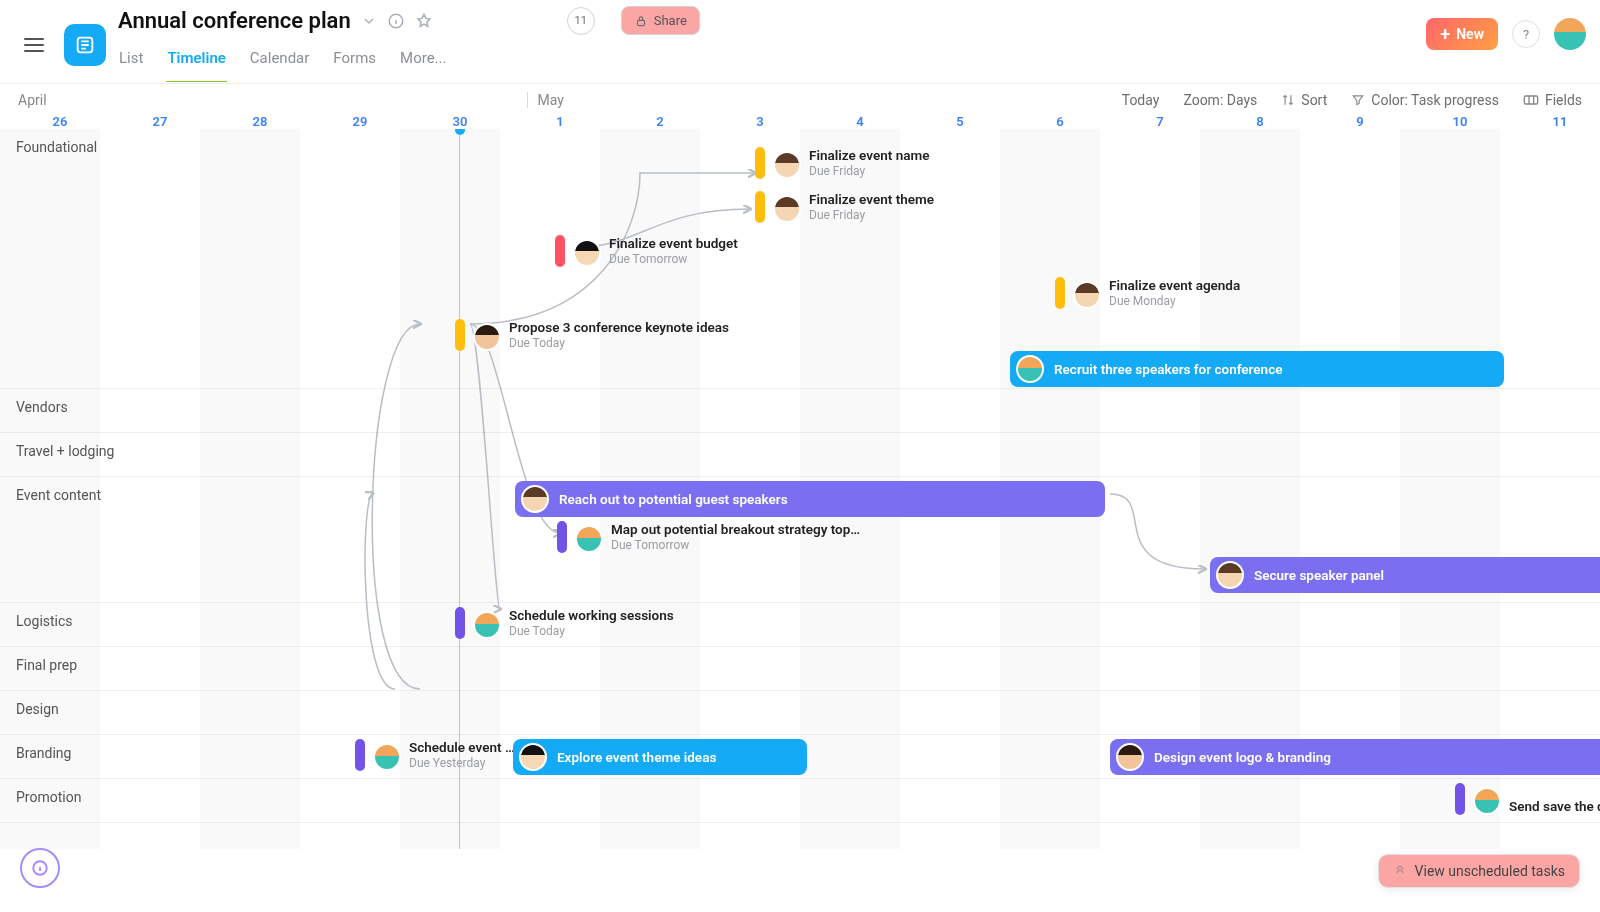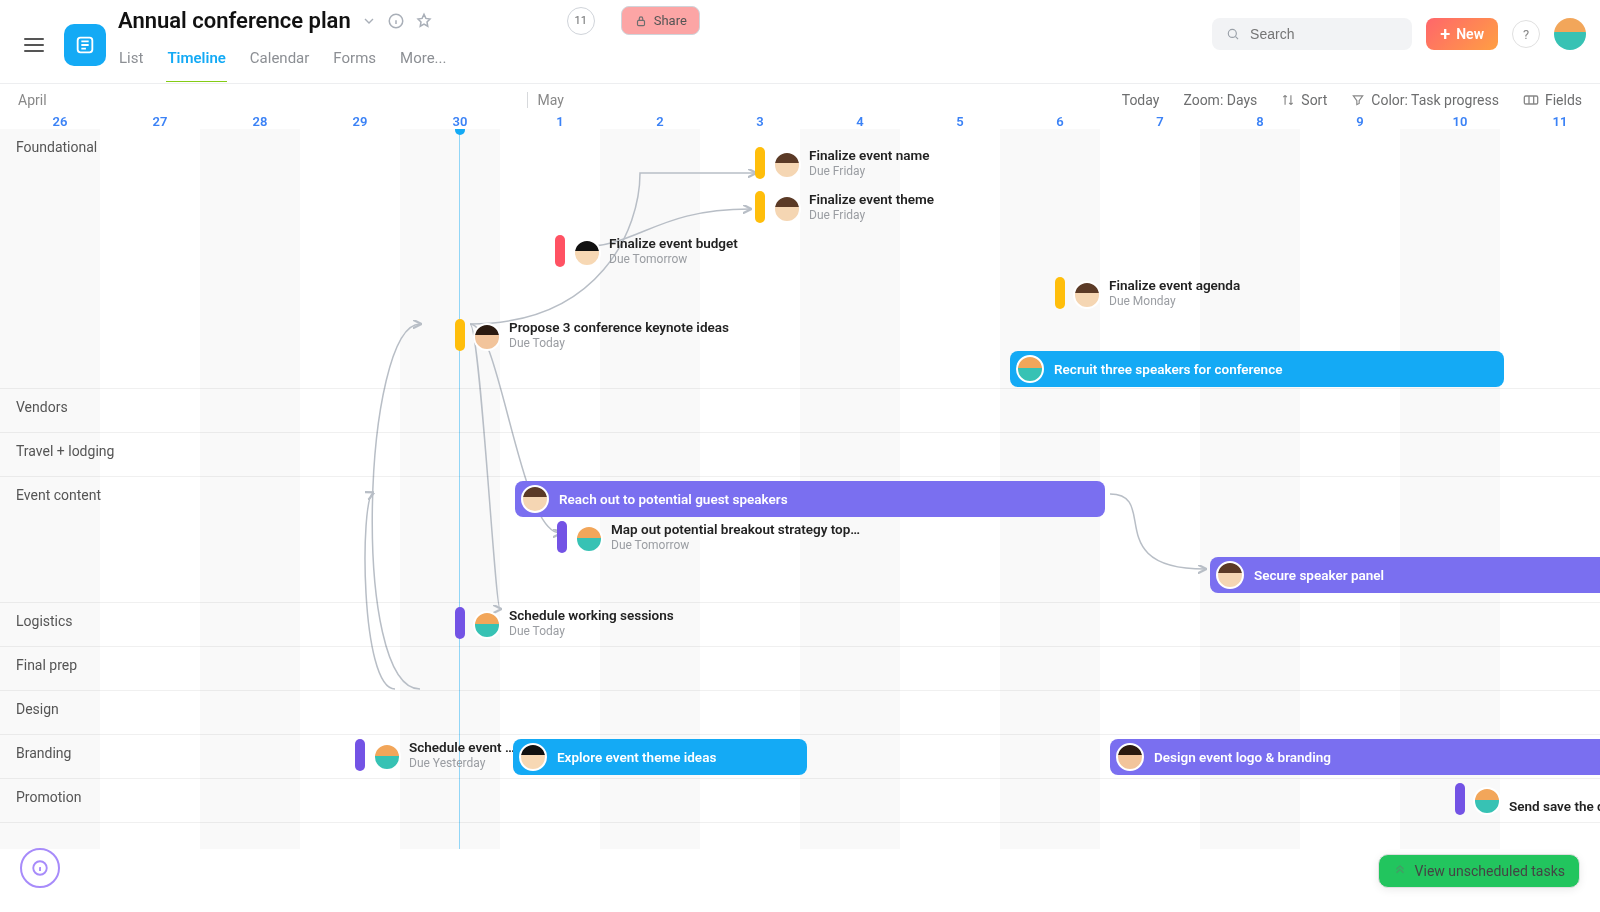--- a/index.html
+++ b/index.html
@@ -128,21 +128,21 @@
       color:#fff; font-size:13.5px; font-weight:600;
     }
     .bar.blue   { background:#14aaf5; }
     .bar.purple { background:#7a6ff0; }
 
     .deps { position:absolute; inset:0; z-index:1; overflow:visible; }
     .deps path { fill:none; stroke:#b8bec6; stroke-width:1.5; }
 
     .footer-pill {
       position:fixed; right:20px; bottom:24px;
-      border:1px solid #e0e0e0; border-radius:10px; background:#22c55e;
+      border:1px solid #e0e0e0; border-radius:10px; background:#fca5a5;
       padding:8px 14px; display:flex; align-items:center; gap:8px; font-size:14px; color:#444;
       box-shadow:0 2px 8px rgba(0,0,0,.08);
     }
 
     .floating-info {
       position:fixed; left:20px; bottom:24px;
       width:40px; height:40px; border-radius:50%; border:2.5px solid #a78bfa;
       display:flex; align-items:center; justify-content:center; color:#a78bfa;
       background:#fff;
     }
@@ -204,27 +204,20 @@
     <div class="tabs-row" style="padding-left:0; margin-top:6px;">
       <span class="tab">List</span>
       <span class="tab active">Timeline</span>
       <span class="tab">Calendar</span>
       <span class="tab">Forms</span>
       <span class="tab">More...</span>
     </div>
   </div>
 
   <div class="topbar-right">
-    <div class="search-wrap">
-      <svg width="16" height="16" viewBox="0 0 24 24" fill="none" stroke="#9aa0a8" stroke-width="2">
-          <circle cx="11" cy="11" r="7"></circle>
-          <path d="M21 21l-4.3-4.3"></path>
-        </svg>
-      <input placeholder="Search" style="">
-    </div>
     <div class="new-btn">
       <span style="font-size:18px;line-height:0;">+</span>
       <span>New</span>
     </div>
     <div class="help-btn">?</div>
     <div class="me-avatar av-a"></div>
   </div>
 </div>
 
 <div class="divider"></div>

